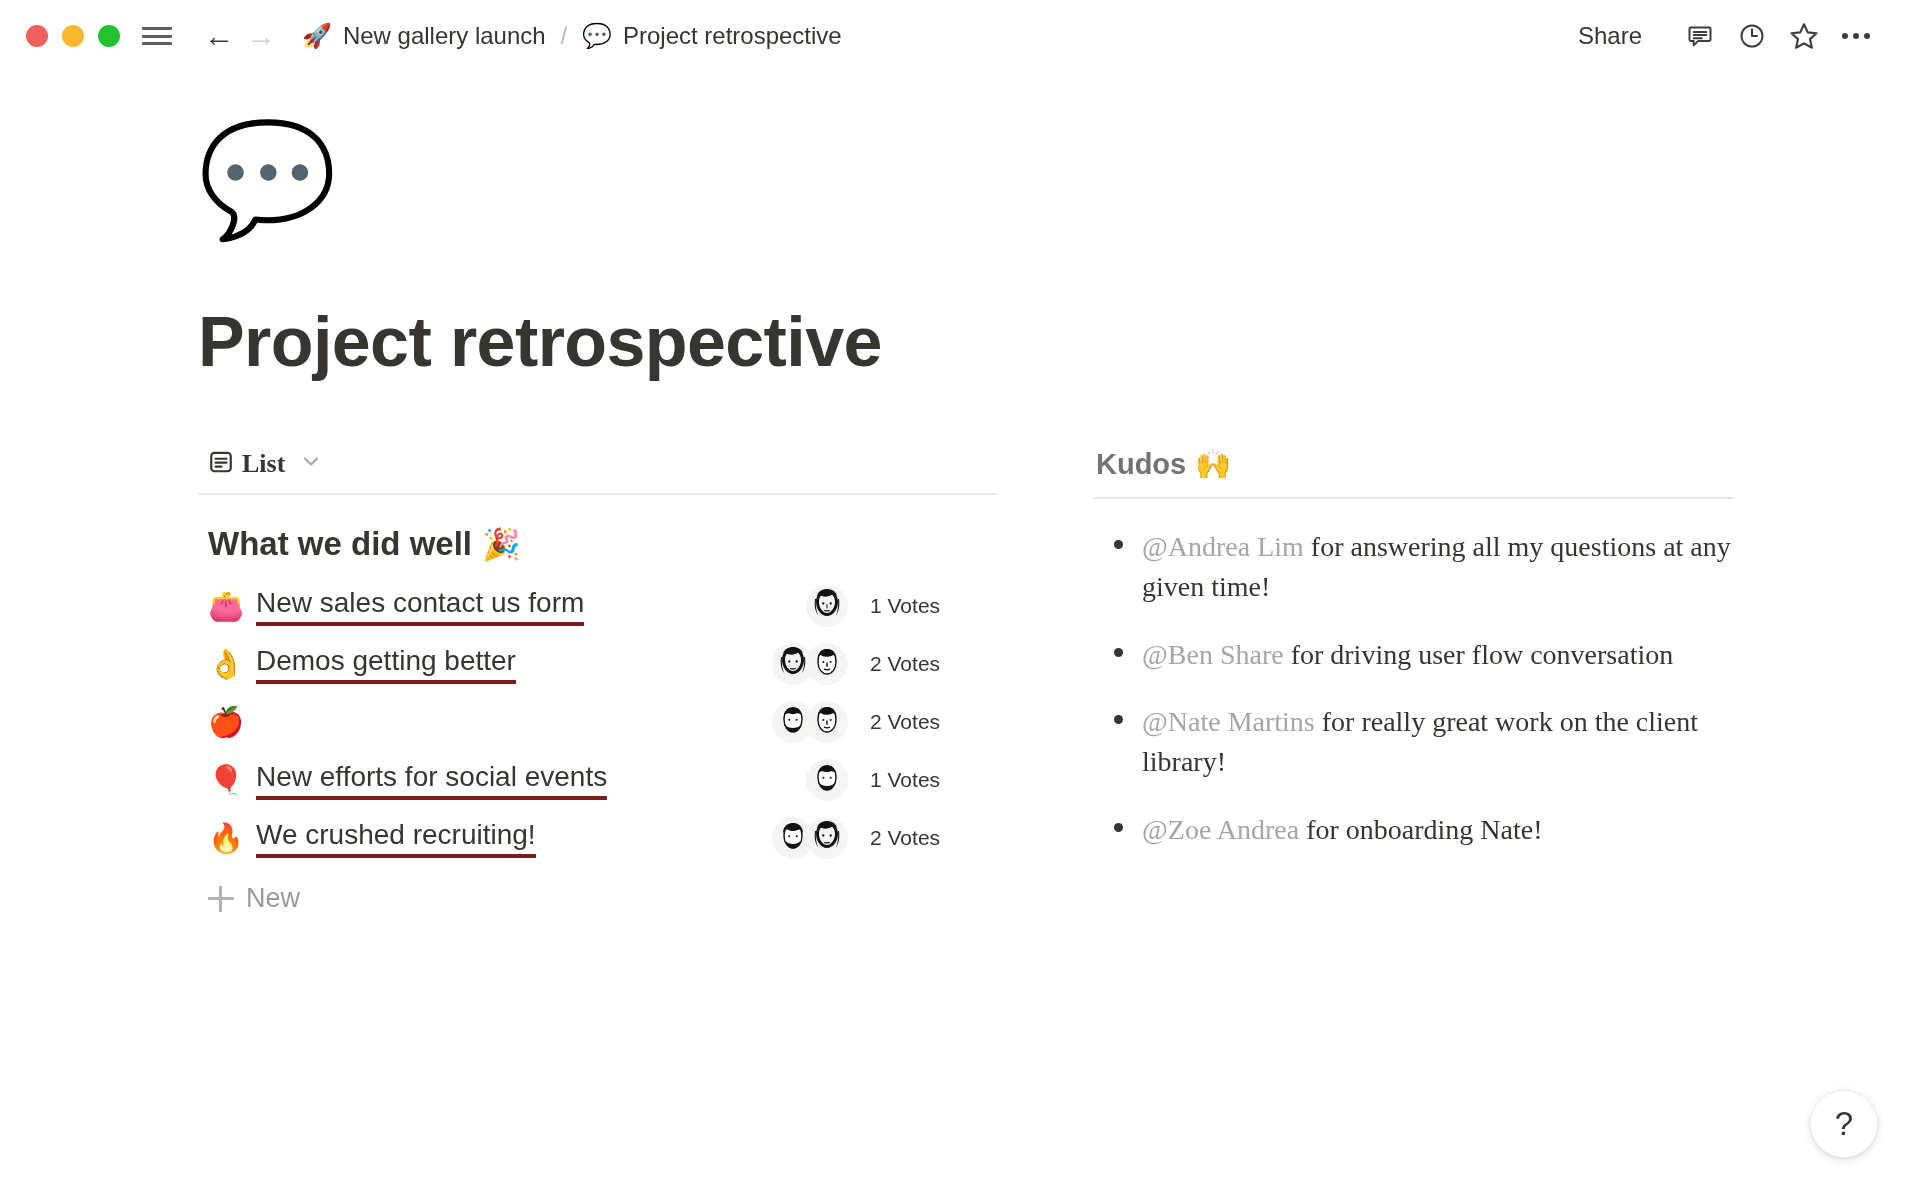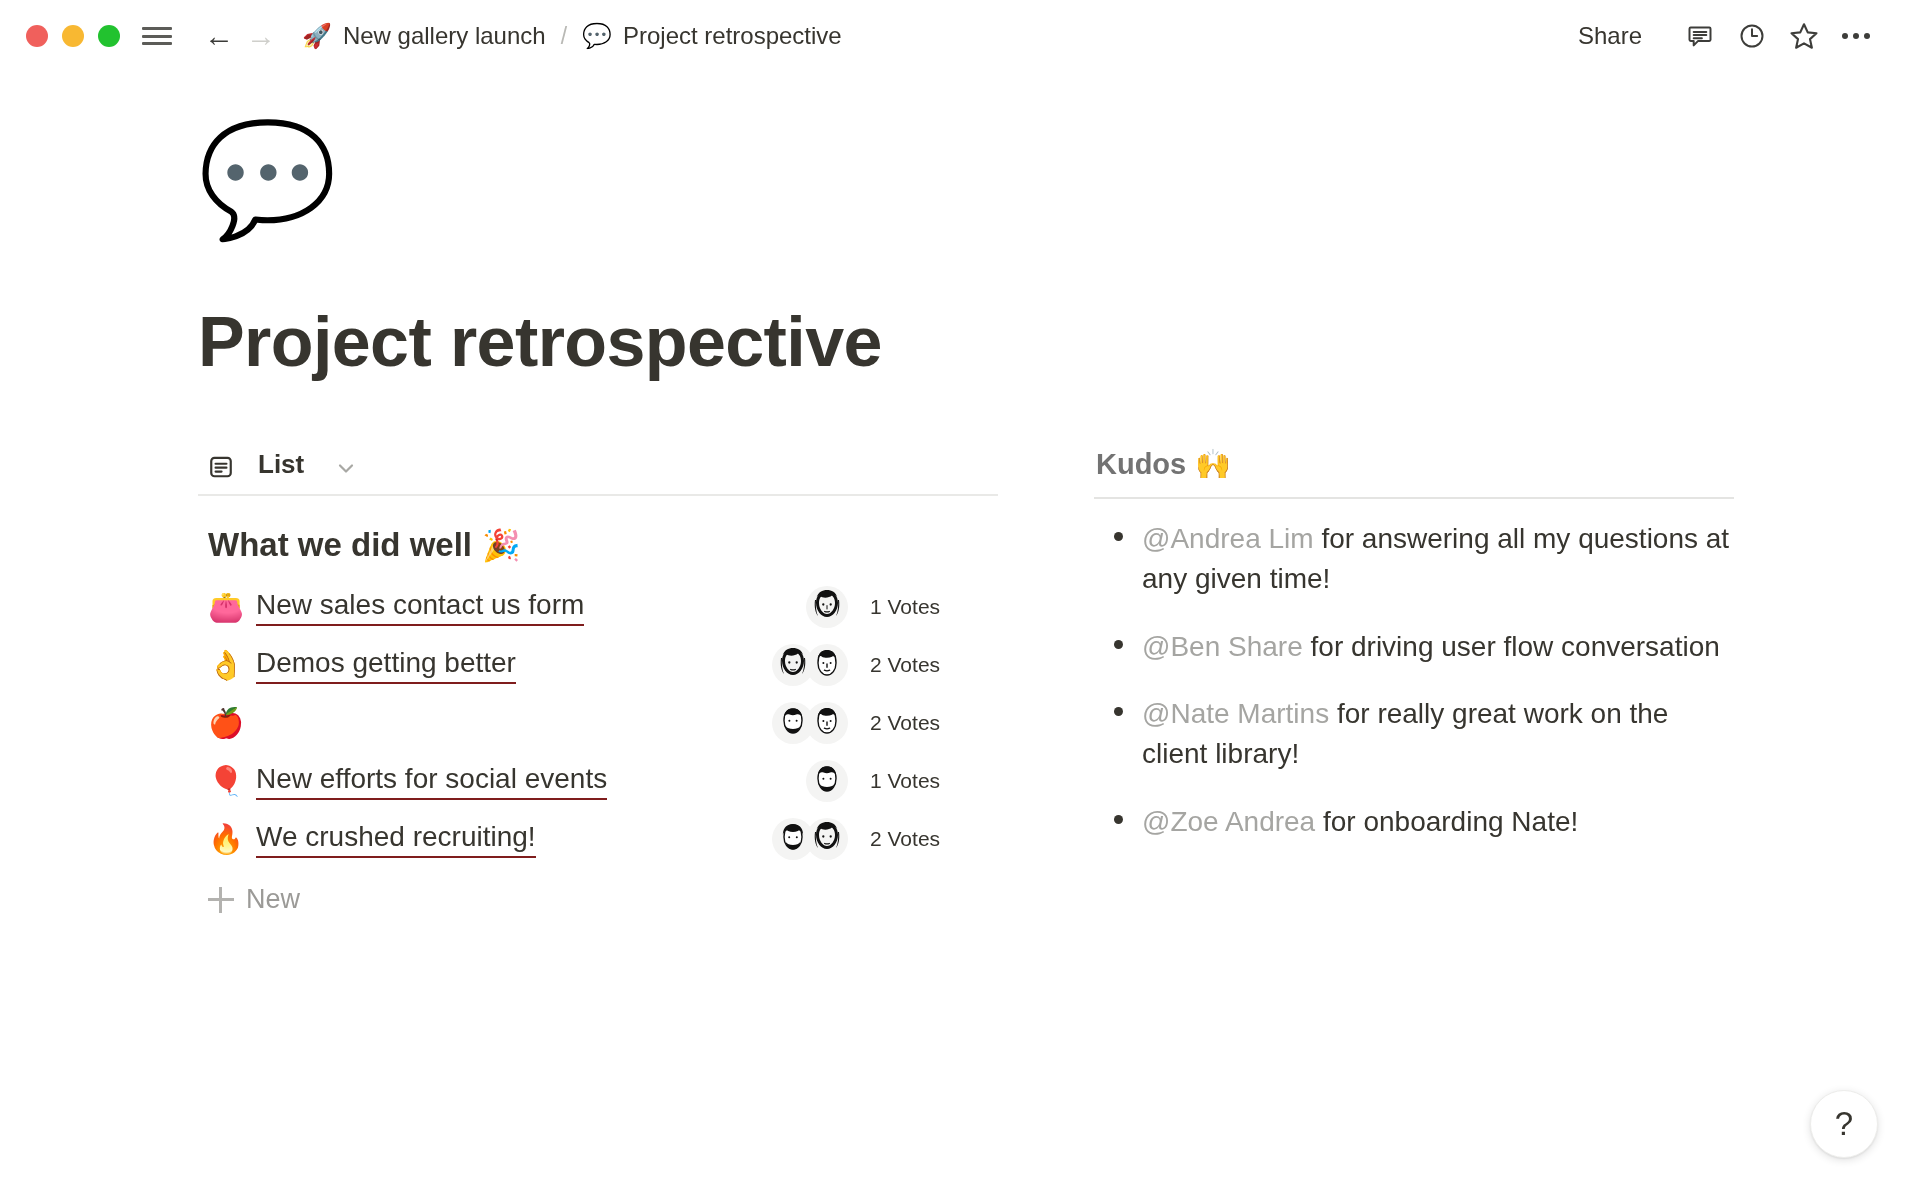--- a/index.html
+++ b/index.html
@@ -140,23 +140,24 @@
     display: flex;
     gap: 96px;
     align-items: flex-start;
   }
   .col-left { width: 800px; flex: none; }
   .col-right { width: 640px; flex: none; }
 
   
   .view-bar {
     display: flex;
-    align-items: flex-end;
-    gap: 24px;
+    align-items: flex-start;
+    gap: 8px;
     padding: 2px 0 14px 10px;
+    font-family: Liberation Serif, serif;
   }
   .view-icon { width: 26px; height: 26px; display: block; }
   .view-label {
     font-size: 26px;
     font-weight: 700;
     color: #37352f;
   }
   .view-chevron { margin-left: 6px; display: flex; align-items: center; }
 
   .hr {
@@ -188,21 +189,21 @@
   }
   .row-emoji {
     font-size: 29px;
     width: 48px;
     flex: none;
     line-height: 1;
   }
   .row-title {
     font-size: 28px;
     color: #37352f;
-    border-bottom: 2px solid #7f1d1d;
+    border-bottom: 4px solid #7f1d1d;
     padding-bottom: 3px;
     white-space: nowrap;
   }
   .row-spacer { flex: 1; }
   .row-right {
     display: flex;
     align-items: center;
     gap: 22px;
     flex: none;
   }
@@ -256,21 +257,21 @@
   
   .kudos-heading {
     font-size: 29px;
     font-weight: 700;
     color: #737373;
     display: flex;
     align-items: center;
     gap: 9px;
     padding: 0 0 16px 2px;
   }
-  .kudos-list { padding-top: 20px; }
+  .kudos-list { padding-top: 28px; font-family: Liberation Serif, serif; }
   .kudos-item {
     display: flex;
     align-items: flex-start;
     gap: 0;
     padding: 0 0 28px 0;
     font-size: 28px;
     line-height: 1.42;
   }
   .kudos-bullet {
     width: 48px;

